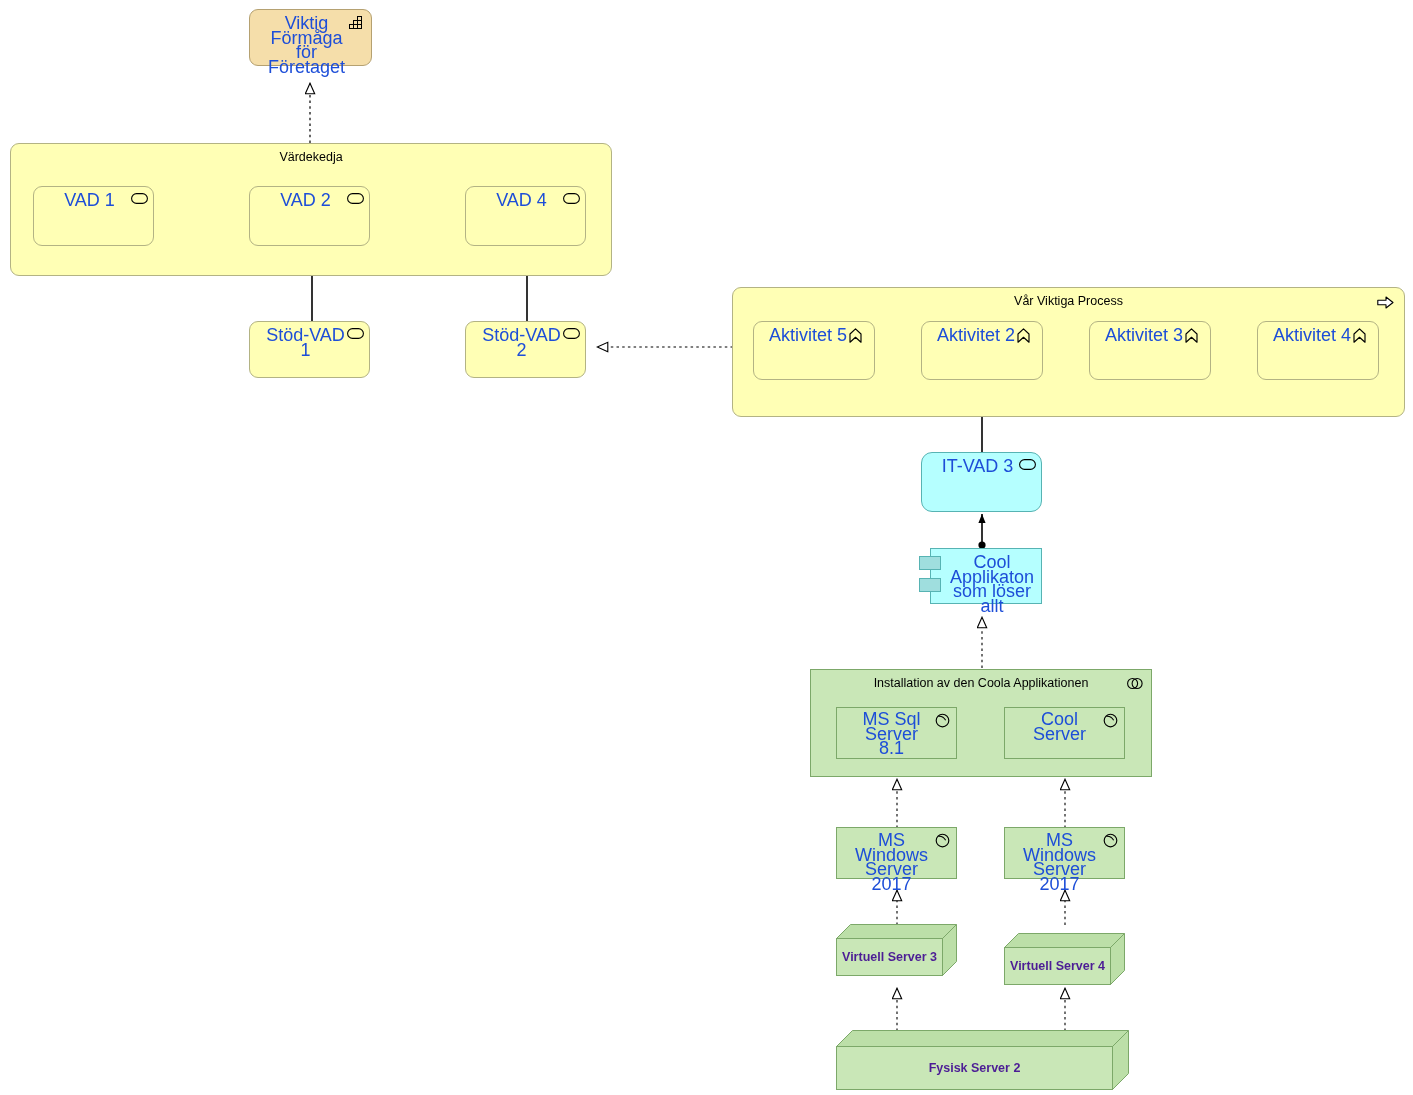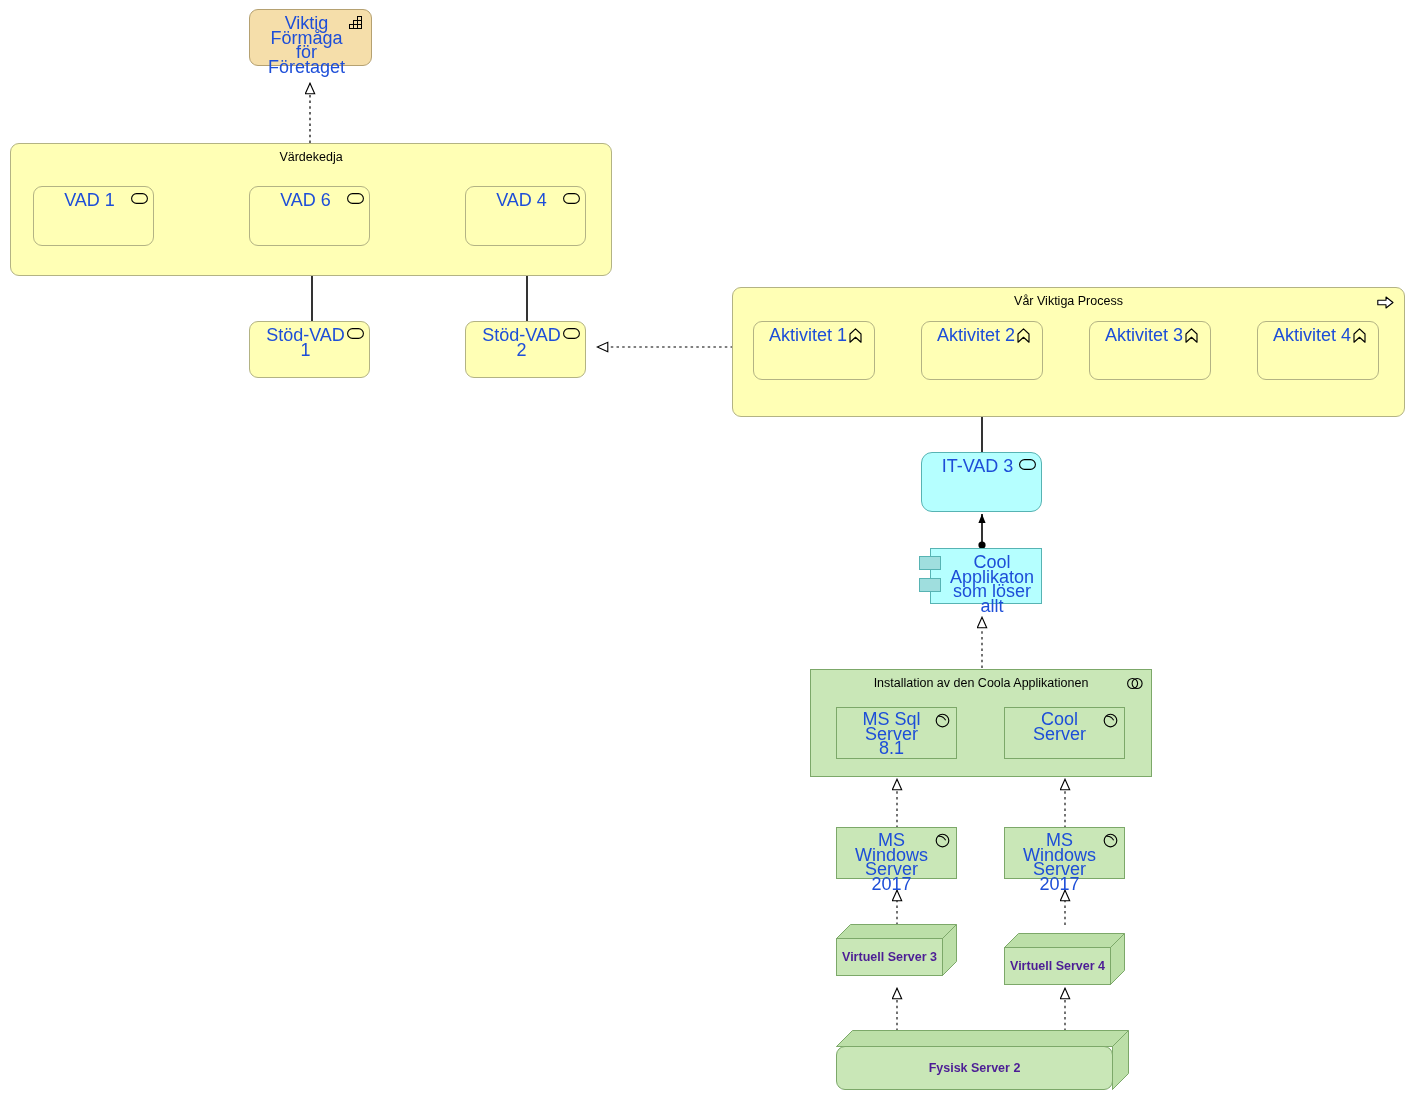--- a/index.html
+++ b/index.html
@@ -212,21 +212,21 @@
   <div class="el biz biz-round" style="left:33px; top:186px; width:121px; height:60px;">
     <span class="lbl">VAD 1</span>
     <span class="icon">
       <svg width="17" height="11" viewBox="0 0 17 11">
         <rect x="0.6" y="0.6" width="15.8" height="9.8" rx="4.9" ry="4.9" fill="none" stroke="#000" stroke-width="1.1"></rect>
       </svg>
     </span>
   </div>
 
   <div class="el biz biz-round" style="left:249px; top:186px; width:121px; height:60px;">
-    <span class="lbl">VAD 6</span>
+    <span class="lbl">VAD 2</span>
     <span class="icon">
       <svg width="17" height="11" viewBox="0 0 17 11">
         <rect x="0.6" y="0.6" width="15.8" height="9.8" rx="4.9" ry="4.9" fill="none" stroke="#000" stroke-width="1.1"></rect>
       </svg>
     </span>
   </div>
 
   <div class="el biz biz-round" style="left:465px; top:186px; width:121px; height:60px;">
     <span class="lbl">VAD 4</span>
     <span class="icon">
@@ -257,21 +257,21 @@
   <div class="biz-group" style="position:absolute; left:732px; top:287px; width:671px; height:128px;">
     <div class="group-title">Vår Viktiga Process</div>
     <span class="icon" style="top:8px; right:9px; width:18px; height:14px;">
       <svg width="17" height="13" viewBox="0 0 17 13">
         <path d="M0.8,4.2 L9,4.2 L9,1 L16,6.5 L9,12 L9,8.8 L0.8,8.8 z" fill="#ffffff" stroke="#000" stroke-width="1.1" stroke-linejoin="round"></path>
       </svg>
     </span>
   </div>
 
   <div class="el biz biz-round" style="left:753px; top:321px; width:122px; height:59px;">
-    <span class="lbl" style="padding-right:22px;">Aktivitet 1</span>
+    <span class="lbl" style="padding-right:22px;">Aktivitet 5</span>
     <span class="icon" style="right:9px;">
       <svg width="13" height="15" viewBox="0 0 13 15">
         <path d="M1,14.2 L1,6 L6.5,0.9 L12,6 L12,14.2 L6.5,9.3 z" fill="none" stroke="#000" stroke-width="1.15" stroke-linejoin="round"></path>
       </svg>
     </span>
   </div>
 
   <div class="el biz biz-round" style="left:921px; top:321px; width:122px; height:59px;">
     <span class="lbl" style="padding-right:22px;">Aktivitet 2</span>
     <span class="icon" style="right:9px;">
@@ -385,16 +385,16 @@
     </svg>
     <div class="face">Virtuell Server 4</div>
   </div>
 
   <div class="node3d" style="left:836px; top:1030px; width:293px; height:60px;">
     <svg class="iso" width="293" height="60" viewBox="0 0 293 60">
       <path d="M0.5,16.5 L16.5,0.5 L292.5,0.5 L292.5,43.5 L276.5,59.5 L276.5,16.5 z" fill="#bcdfa8" stroke="#7ca869" stroke-width="1"></path>
       <path d="M0.5,16.5 L276.5,16.5 L292.5,0.5" fill="none" stroke="#7ca869" stroke-width="1"></path>
       <path d="M276.5,16.5 L276.5,59.5" fill="none" stroke="#7ca869" stroke-width="1"></path>
     </svg>
-    <div class="face" style="right:16px; top:16px;border-radius:9px;">Fysisk Server 2</div>
+    <div class="face" style="right:16px; top:16px;">Fysisk Server 2</div>
   </div>
 
 </div>
 
 </body></html>

